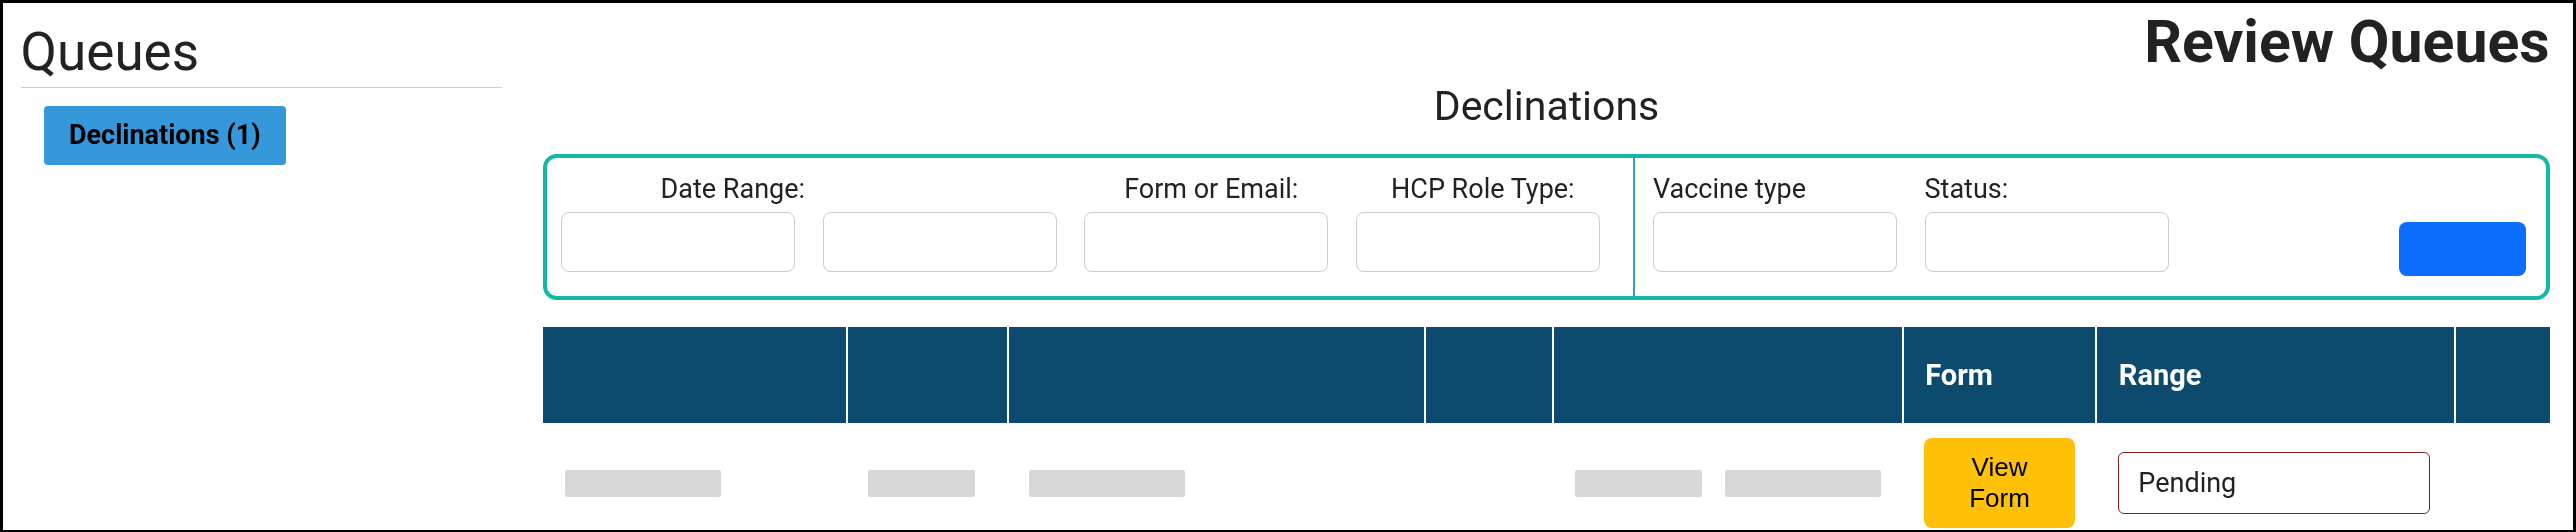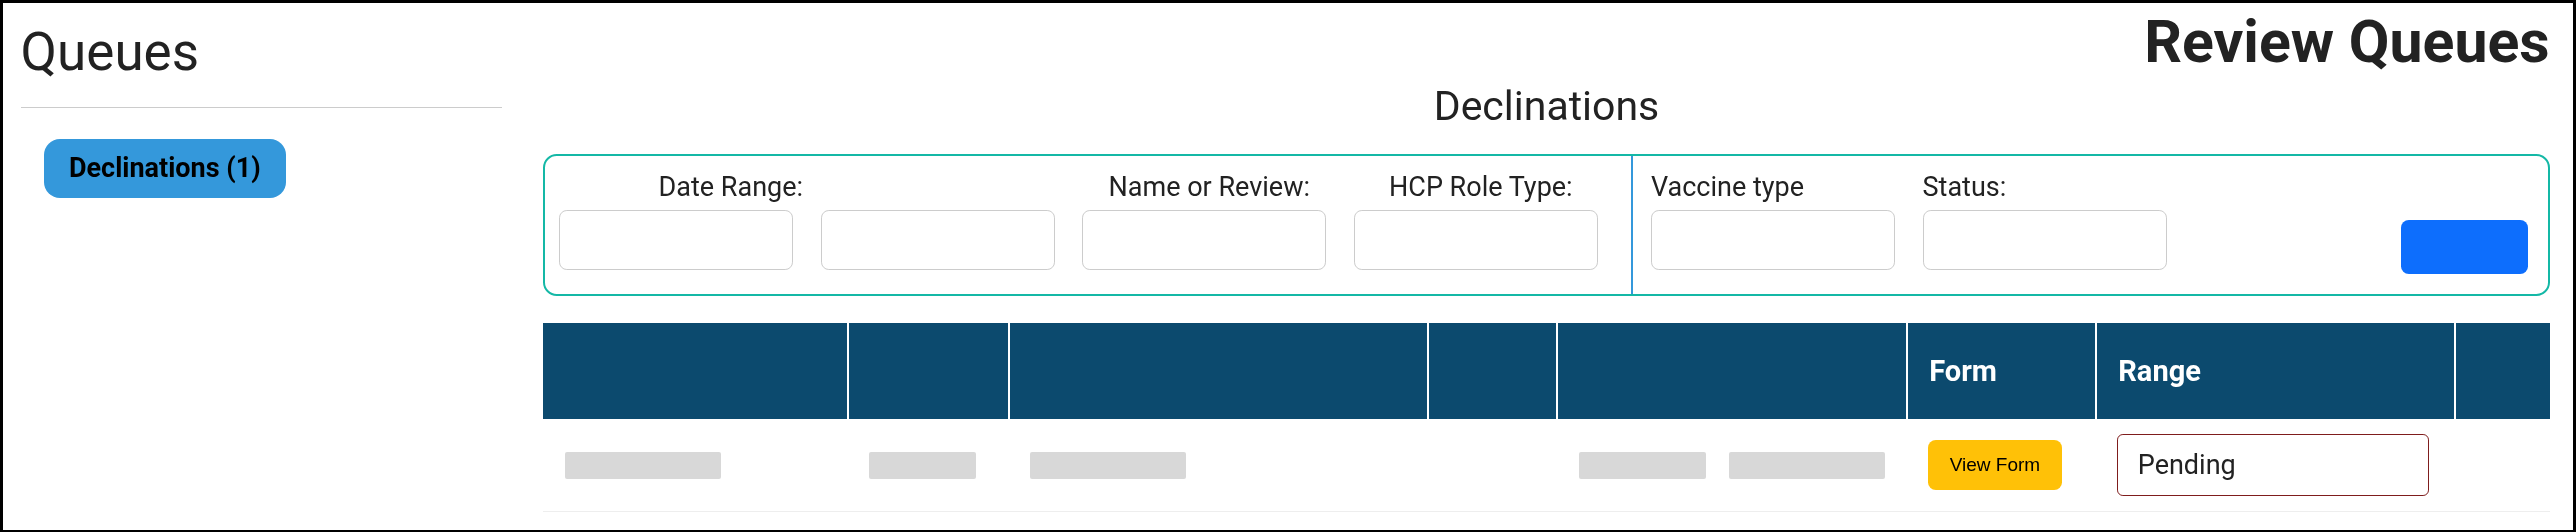--- a/index.html
+++ b/index.html
@@ -19,32 +19,32 @@
     }
     .sidebar {
       width: 517px;
       padding: 17.6px 17.6px 17.6px 17.6px;
       flex-shrink: 0;
     }
     .sidebar-title {
       font-size: 53px;
       font-weight: 400;
       color: #222;
-      padding-bottom: 24px;
+      padding-bottom: 4px;
       border-bottom: 1px solid #ccc;
-      margin-bottom: 31px;
+      margin-bottom: 18px;
     }
     .sidebar-item {
       display: inline-block;
       background: #3498db;
       color: #000;
       font-weight: 700;
       font-size: 27px;
       padding: 13.7px 25px;
-      border-radius: 16px;
+      border-radius: 4px;
       margin-left: 23.4px;
       cursor: pointer;
     }
     .main {
       flex: 1;
       padding: 3.9px 23.4px 0 23.4px;
       position: relative;
     }
     .page-title {
       font-size: 59px;
@@ -54,21 +54,21 @@
       margin-bottom: 5.9px;
     }
     .page-subtitle {
       font-size: 41px;
       font-weight: 400;
       text-align: center;
       color: #222;
       margin-bottom: 24px;
     }
     .filter-bar {
-      border: 2px solid #14b8a6;
+      border: 4px solid #14b8a6;
       border-radius: 13.7px;
       display: flex;
       align-items: flex-start;
       padding: 11.7px 13.7px 23.4px 13.7px;
       position: relative;
       margin-bottom: 27px;
     }
     .filter-group {
       display: flex;
       flex-direction: column;
@@ -130,21 +130,21 @@
       border-bottom: 1px solid #eee;
     }
     .placeholder-bar {
       background: #d8d8d8;
       height: 27px;
       border-radius: 2px;
     }
     .view-form-btn {
       background: #ffc107;
       color: #000;
-      font-size: 19px;
+      font-size: 26px;
       font-weight: 400;
       border: none;
       border-radius: 7.8px;
       padding: 13.7px 21.5px;
       cursor: pointer;
     }
     .status-cell {
       border: 1px solid #7f1d1d;
       border-radius: 5.9px;
       padding: 13.7px 19.5px;
@@ -171,21 +171,21 @@
     <div class="filter-bar">
       <div class="filter-group" style="width:244px">
         <div class="filter-label" style="justify-content:flex-end;padding-right:0;margin-left:auto;width:100%">Date Range:</div>
         <input class="filter-input" style="width: 234px;" value="">
       </div>
       <div class="filter-group" style="width:244px">
         <div class="filter-label" style="visibility:hidden">.</div>
         <input class="filter-input" style="width: 234px;" value="">
       </div>
       <div class="filter-group" style="width:254px">
-        <div class="filter-label">Name or Review:</div>
+        <div class="filter-label">Form or Email:</div>
         <input class="filter-input" style="width: 244px;" value="">
       </div>
       <div class="filter-group" style="width:254px">
         <div class="filter-label">HCP Role Type:</div>
         <input class="filter-input" style="width: 244px;" value="">
       </div>
 
       <div class="divider"></div>
 
       <div class="filter-group" style="width:254px">

